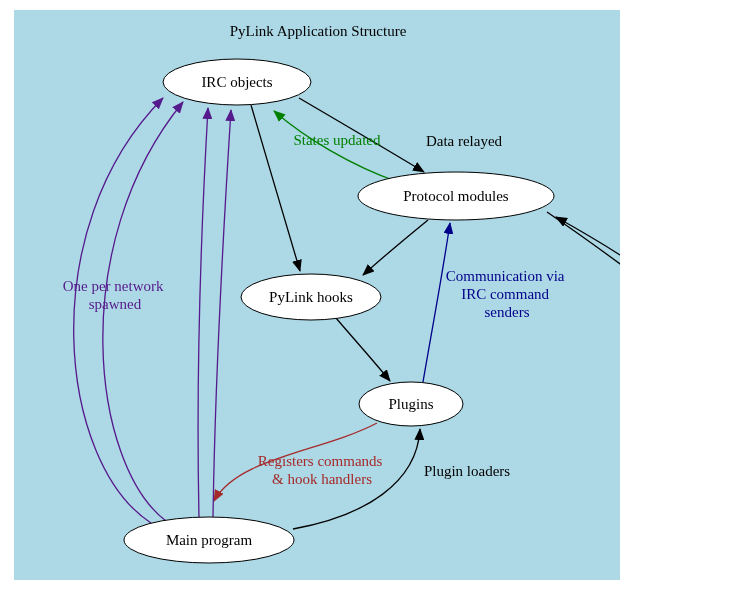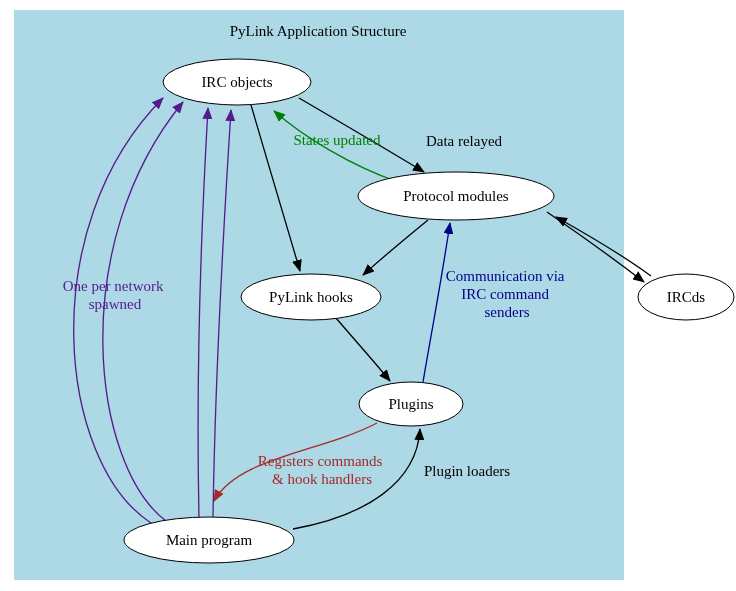--- a/index.html
+++ b/index.html
@@ -1,16 +1,16 @@
 <!DOCTYPE html>
 <html><head>
 <meta charset="utf-8">
 <style>
   html, body { margin: 0; padding: 0; background: #ffffff; }
-  .stage { position: relative; width: 736px; height: 591px; overflow: hidden; }
+  .stage { position: relative; width: 620px; height: 591px; overflow: hidden; }
   svg text {
     font-family: "Liberation Serif", "DejaVu Serif", serif;
     font-size: 15px;
     text-anchor: middle;
   }
   .edge { fill: none; stroke-width: 1.3px; }
   .node-ellipse { stroke-width: 1px; }
 </style>
 </head>
 <body>

